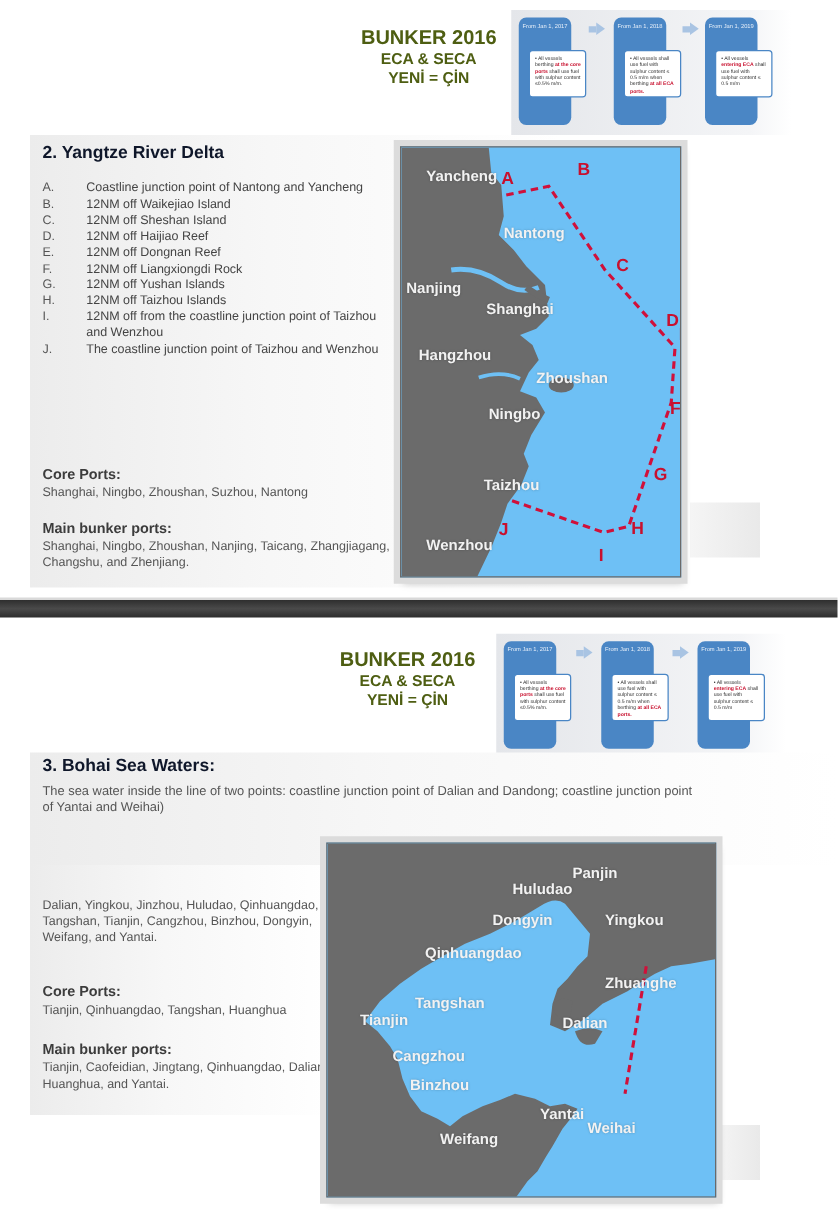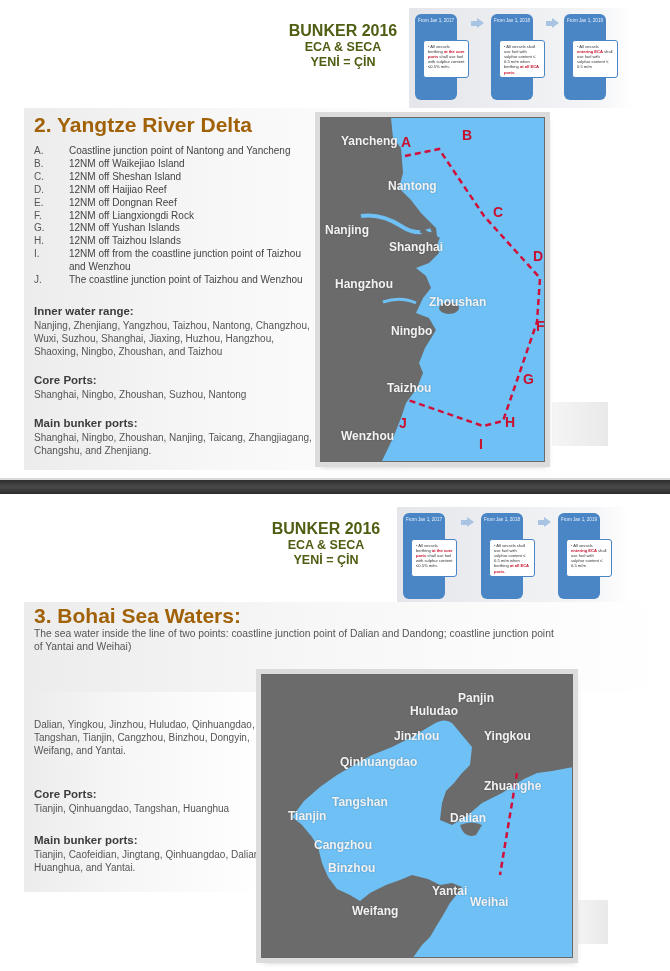--- a/index.html
+++ b/index.html
@@ -11,21 +11,21 @@
   .brand { position: absolute; text-align: center; color: #4e5e12; font-weight: bold; line-height: 1.15; }
   .brand .b1 { font-size: 16px; }
   .brand .b2 { font-size: 12.5px; }
   .timeline { position: absolute; background: linear-gradient(90deg, #e4e6ea, #f4f5f7 85%, #ffffff); }
   .tl-card { position: absolute; top: 6px; width: 42px; height: 86px; background: #4a86c5; border-radius: 6px; color: #e8f0fa; font-size: 4.6px; padding: 4px 3px; }
   .tl-inner { position: absolute; left: 8px; top: 24px; width: 46px; height: 38px; background: #fff; border: 1px solid #4a86c5; border-radius: 3px; color: #333; font-size: 4.1px; line-height: 1.25; padding: 3px 3px 3px 4px; }
   .tl-inner .red { color: #c8102e; font-weight: bold; }
   .tl-arrow { position: absolute; top: 10px; width: 0; height: 0; border-top: 5px solid transparent; border-bottom: 5px solid transparent; border-left: 7px solid #a9c4e3; }
   .tl-arrow::before { content: ""; position: absolute; left: -13px; top: -2.5px; width: 6px; height: 5px; background: #a9c4e3; }
   .panel { position: absolute; background: linear-gradient(90deg, #ececec 0%, #f7f7f7 45%, #ffffff 100%); }
-  .section-title { position: absolute; color: #a16207; font-weight: bold; font-size: 21px; white-space: nowrap; text-align: center; }
+  .section-title { position: absolute; color: #0f172a; font-weight: bold; font-size: 14px; white-space: nowrap; text-align: center; }
   .point-list { position: absolute; list-style: none; font-size: 10px; color: #444; line-height: 12.9px; }
   .point-list li { display: flex; }
   .point-list .letter { width: 35px; flex: none; color: #555; }
   .subhead { font-weight: bold; font-size: 11.5px; color: #3c3c3c; margin-bottom: 2px; }
   .subtext { font-size: 10px; color: #555; line-height: 13px; }
   .block { position: absolute; }
   .map { position: absolute; border: 1px solid #6a6a6a; box-shadow: 0 0 0 5px #dcdcdc, 2px 4px 6px rgba(0,0,0,0.25); background: #6ec0f5; overflow: hidden; }
   .map svg { position: absolute; left: 0; top: 0; }
   .city { position: absolute; color: #f2f2f2; font-weight: bold; font-size: 12px; white-space: nowrap; text-shadow: 0 0 2px rgba(0,0,0,0.25); text-align: center; }
   .ptlabel { position: absolute; color: #c8102e; font-weight: bold; font-size: 14px; }
@@ -105,24 +105,20 @@
     <li>
         <span class="letter">I.</span>
         <span>12NM off from the coastline junction point of Taizhou and Wenzhou</span>
       </li>
     <li>
         <span class="letter">J.</span>
         <span>The coastline junction point of Taizhou and Wenzhou</span>
       </li>
   </ul>
 
-  <div class="block" style="left:34px; top:305px; width:285px;">
-    <div class="subhead">Inner water range:</div>
-    <div class="subtext">Nanjing, Zhenjiang, Yangzhou, Taizhou, Nantong, Changzhou, Wuxi, Suzhou, Shanghai, Jiaxing, Huzhou, Hangzhou, Shaoxing, Ningbo, Zhoushan, and Taizhou</div>
-  </div>
   <div class="block" style="left:34px; top:374px; width:285px;">
     <div class="subhead">Core Ports:</div>
     <div class="subtext">Shanghai, Ningbo, Zhoushan, Suzhou, Nantong</div>
   </div>
   <div class="block" style="left:34px; top:417px; width:285px;">
     <div class="subhead">Main bunker ports:</div>
     <div class="subtext">Shanghai, Ningbo, Zhoushan, Nanjing, Taicang, Zhangjiagang, Changshu, and Zhenjiang.</div>
   </div>
 
   <div class="ghost" style="left:552px; top:402px; width:56px; height:44px;"></div>
@@ -130,21 +126,21 @@
   <div class="map" style="left:320px; top:117px; width:225px; height:345px;">
     <svg width="225" height="345" viewBox="0 0 225 345">
       <path d="M0,0 L70,0 L72,20 L80,30 L82,55 L78,70 L90,82 L100,95 L115,110 L118,135 L108,145 L95,150 L105,158 L110,170 L102,180 L95,195 L108,200 L115,212 L104,230 L98,245 L102,255 L96,270 L85,285 L80,300 L72,320 L60,345 L0,345 Z" fill="#6b6b6b"></path>
       <path d="M40,98 Q60,95 80,108 Q95,118 110,112" stroke="#6ec0f5" stroke-width="4" fill="none"></path>
       <path d="M100,112 Q108,118 118,122" stroke="#6b6b6b" stroke-width="5" fill="none"></path>
       <path d="M62,184 Q80,178 95,185" stroke="#6ec0f5" stroke-width="3" fill="none"></path>
       <ellipse cx="128" cy="190" rx="10" ry="6" fill="#6b6b6b"></ellipse>
       <path d="M84,38 L118,31 L163,98 L219,160 L216,204 L182,303 L162,308 L87,282" stroke="#d0103a" stroke-width="2.5" stroke-dasharray="6,4" fill="none"></path>
     </svg>
     <div class="city" style="left:20px; top:16px;">Yancheng</div>
-    <div class="city" style="left:51px; top:61px;padding-left:16px;">Nantong</div>
+    <div class="city" style="left:66px; top:61px;padding-left:16px;">Nantong</div>
     <div class="city" style="left:4px; top:105px;">Nanjing</div>
     <div class="city" style="left:68px; top:122px;">Shanghai</div>
     <div class="city" style="left:14px; top:159px;">Hangzhou</div>
     <div class="city" style="left:108px; top:177px;">Zhoushan</div>
     <div class="city" style="left:70px; top:206px;">Ningbo</div>
     <div class="city" style="left:66px; top:263px;">Taizhou</div>
     <div class="city" style="left:20px; top:311px;">Wenzhou</div>
     <div class="ptlabel" style="left:80px; top:16px;">A</div>
     <div class="ptlabel" style="left:141px; top:9px;">B</div>
     <div class="ptlabel" style="left:172px; top:86px;">C</div>
@@ -214,21 +210,21 @@
   <div class="map" style="left:261px; top:180px; width:312px; height:284px;">
     <svg width="312" height="284" viewBox="0 0 312 284">
       <rect x="0" y="0" width="312" height="284" fill="#6b6b6b"></rect>
       <path d="M170,50 Q182,42 190,48 L200,60 L210,72 L208,90 L200,98 L192,108 L184,116 L180,128 L178,145 L190,150 L206,140 L220,128 L240,118 L252,110 L262,104 L275,98 L290,96 L312,92 L312,284 L150,284 L160,270 L168,262 L175,250 L180,242 L188,228 L196,218 L200,212 L190,208 L178,210 L166,204 L150,200 L138,205 L124,210 L108,218 L98,226 L88,220 L75,214 L66,202 L60,188 L56,172 L50,162 L40,150 L30,142 L42,126 L58,112 L75,100 L92,90 L110,80 L130,72 L150,62 Z" fill="#6ec0f5"></path>
       <path d="M180,130 Q186,120 196,126 L194,140 Q184,144 180,130 Z" fill="#6b6b6b"></path>
       <path d="M198,150 Q210,145 220,150 L214,160 Q202,164 198,150 Z" fill="#6b6b6b"></path>
       <path d="M255,98 L238,200" stroke="#d0103a" stroke-width="2.5" stroke-dasharray="6,4" fill="none"></path>
     </svg>
     <div class="city" style="left:196px; top:16px;">Panjin</div>
     <div class="city" style="left:148px; top:29px;">Huludao</div>
-    <div class="city" style="left:132px; top:54px;">Jinzhou</div>
+    <div class="city" style="left:132px; top:54px;">Dongyin</div>
     <div class="city" style="left:222px; top:54px;">Yingkou</div>
     <div class="city" style="left:78px; top:80px;">Qinhuangdao</div>
     <div class="city" style="left:222px; top:104px;">Zhuanghe</div>
     <div class="city" style="left:70px; top:120px;">Tangshan</div>
     <div class="city" style="left:26px; top:134px;">Tianjin</div>
     <div class="city" style="left:188px; top:136px;">Dalian</div>
     <div class="city" style="left:14px; top:163px;margin-left:38px;">Cangzhou</div>
     <div class="city" style="left:66px; top:186px;">Binzhou</div>
     <div class="city" style="left:170px; top:209px;">Yantai</div>
     <div class="city" style="left:208px; top:220px;">Weihai</div>

